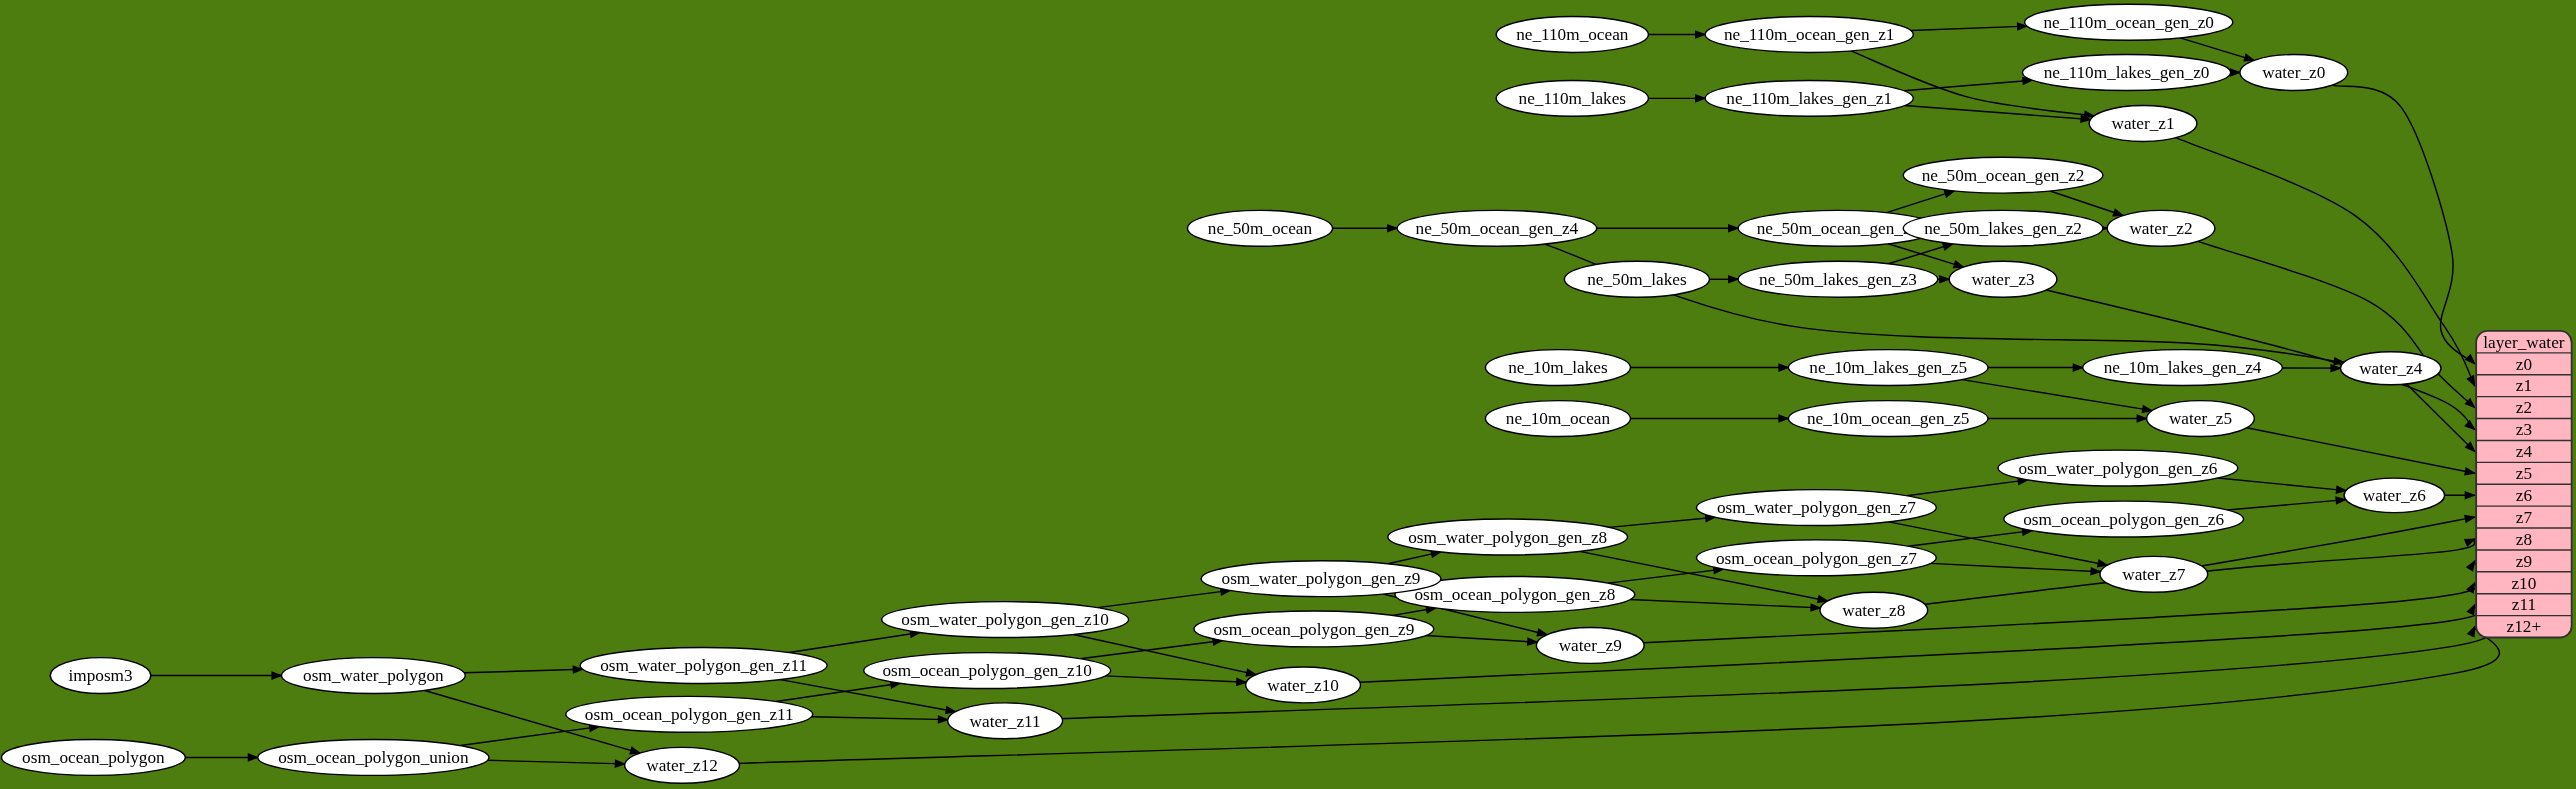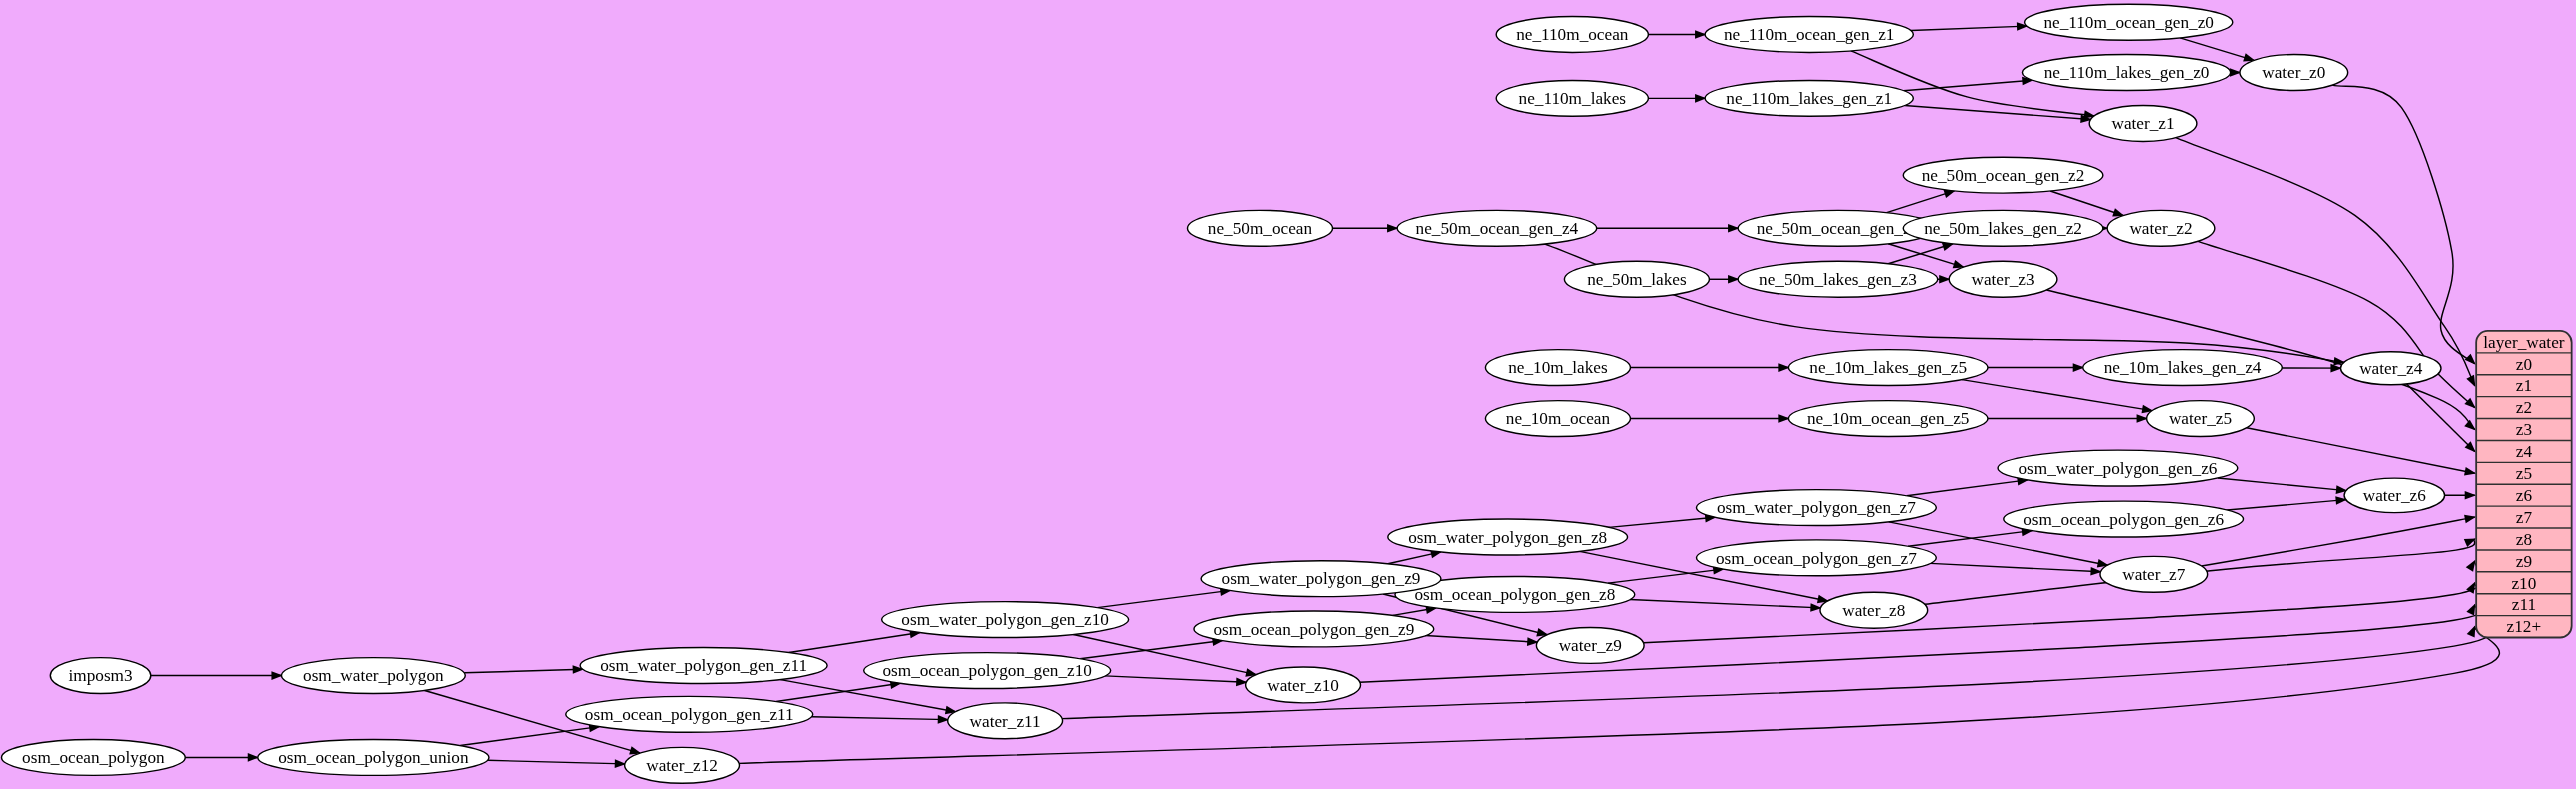--- a/index.html
+++ b/index.html
@@ -1,16 +1,16 @@
 <!DOCTYPE html>
 <html style="font-size:11.5px"><head>
 <meta charset="utf-8">
 <style>
   html,body{margin:0;padding:0;background:#ffffff;}
-  .canvas{width:2576px;height:789px;position:relative;background:#f0abfc;overflow:hidden;}
+  .canvas{width:2576px;height:789px;position:relative;background:#4d7c0f;overflow:hidden;}
   svg{display:block;}
   svg text{font-family:"Liberation Serif","DejaVu Serif",serif;font-size:24px;fill:#000000;}
 </style>
 </head>
 <body>
 
 <div class="canvas">
   <svg id="graph" width="2576" height="789" viewBox="0 0 3588 1099" xmlns="http://www.w3.org/2000/svg">
     <defs>
       <marker id="arrow" markerUnits="userSpaceOnUse" markerWidth="20" markerHeight="16" refX="15" refY="7" orient="auto">

